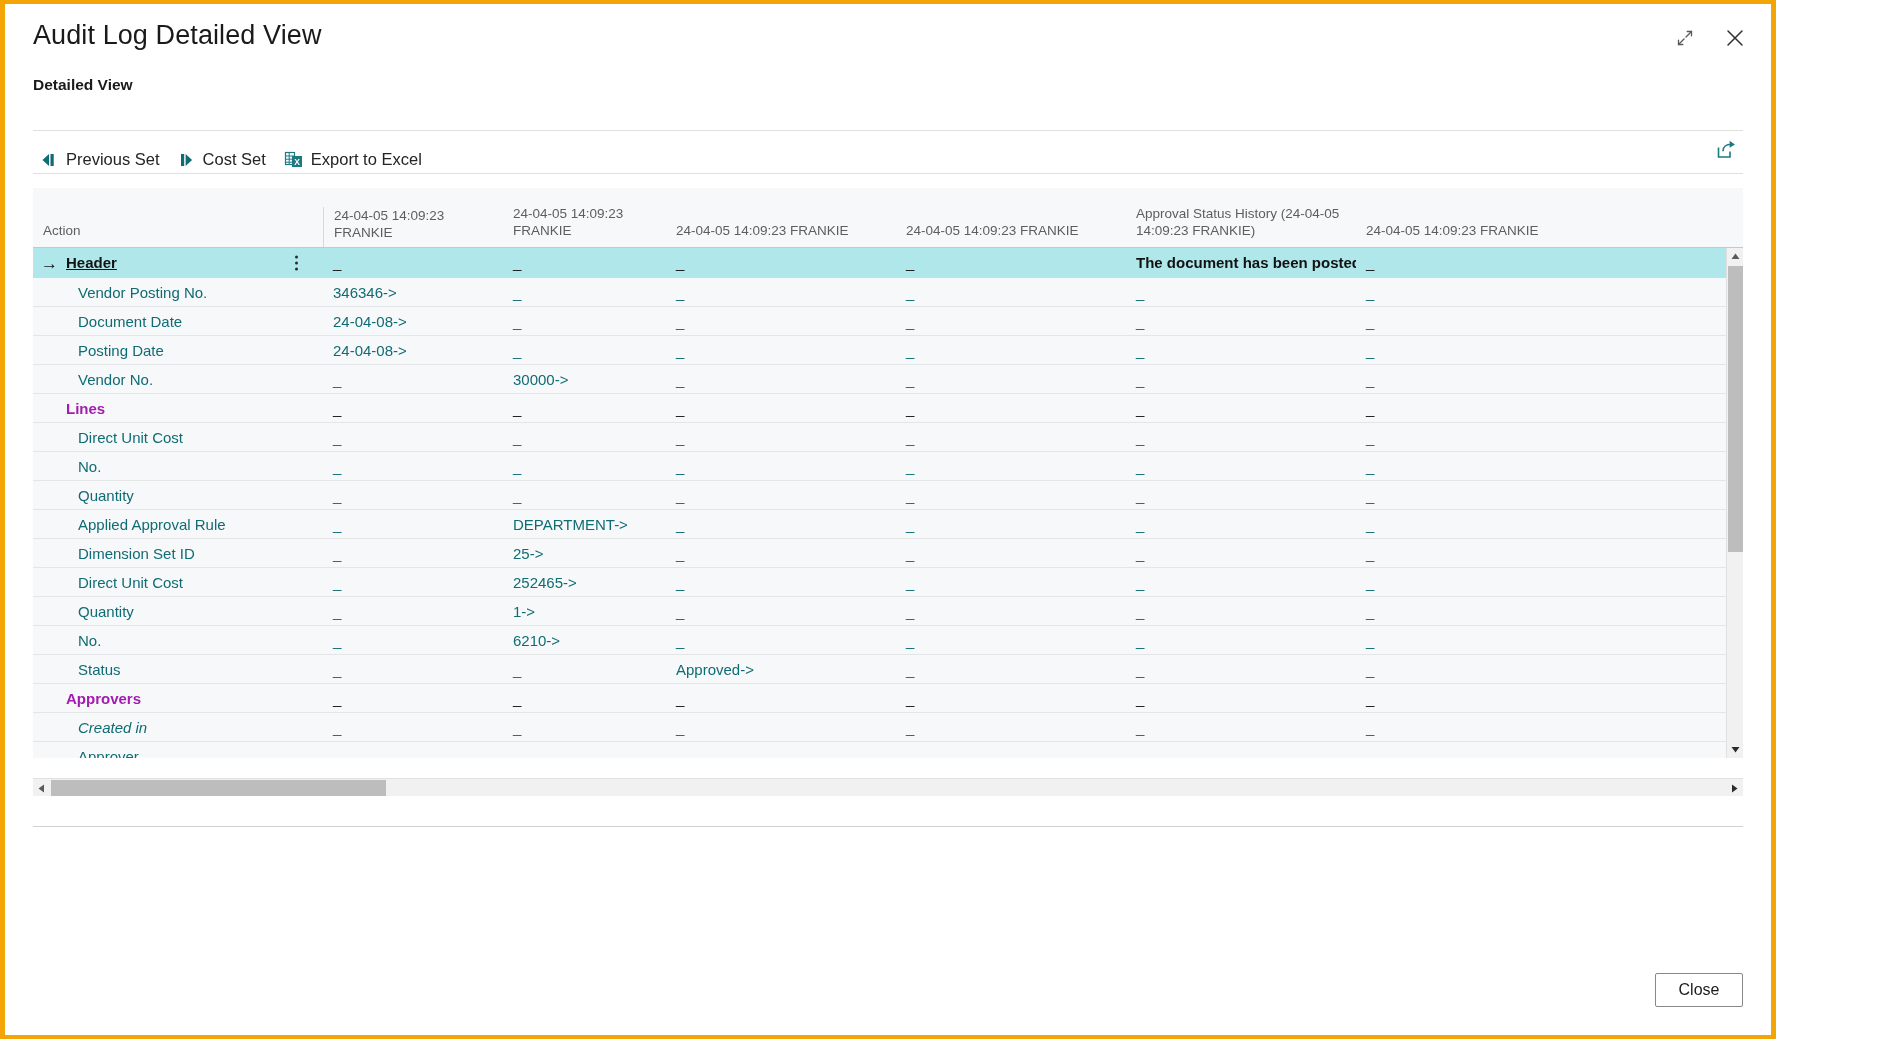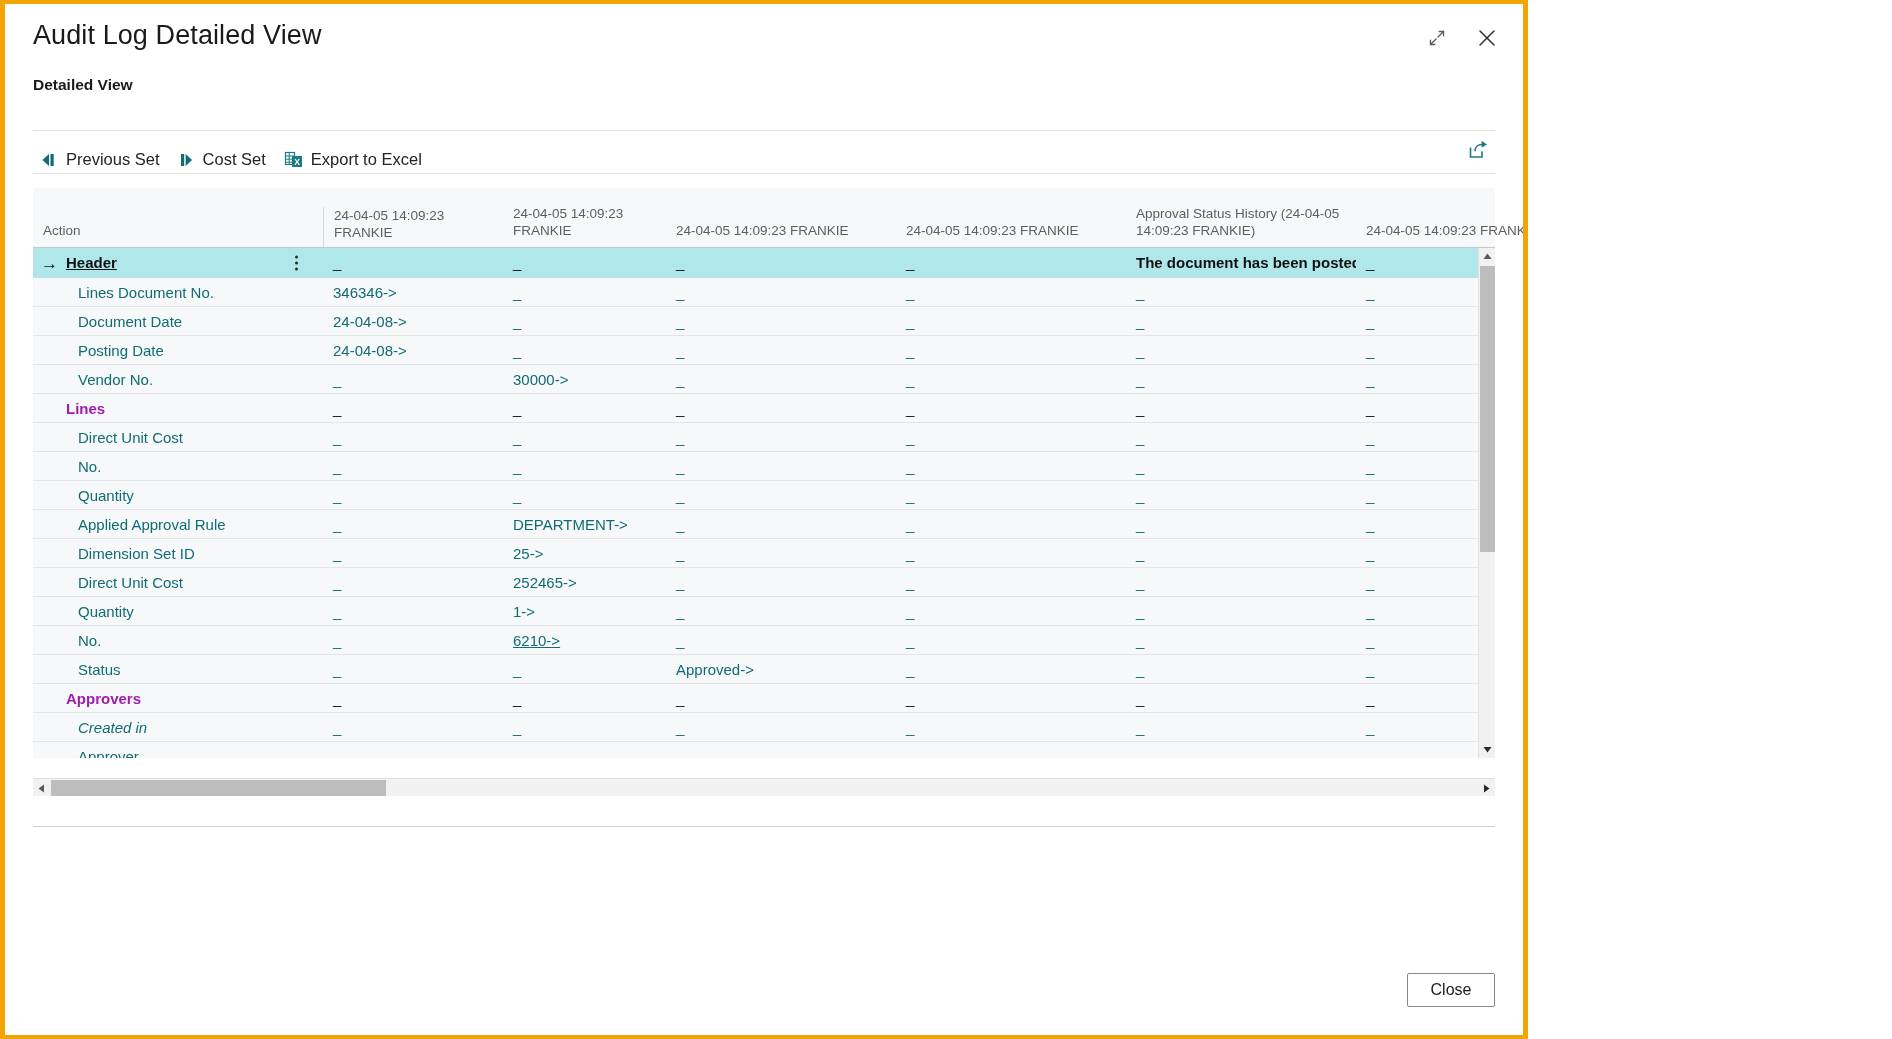--- a/index.html
+++ b/index.html
@@ -5,21 +5,21 @@
   * { box-sizing: border-box; }
   html, body {
     margin: 0; padding: 0;
     width: 1892px; height: 1039px;
     background: #ffffff;
     font-family: "Liberation Sans", sans-serif;
     overflow: hidden;
   }
   .window {
     position: relative;
-    width: 1528px;
+    width: 1776px;
     height: 1039px;
     background: #ffffff;
     border: 4px solid #f2a505;
     border-left-width: 5px;
     border-right-width: 5px;
     overflow: hidden;
   }
 
   
   .titlebar {
@@ -347,21 +347,21 @@
         <div class="cell action head-row" style="width:290px;">Header</div>
         <div class="cell val dash" style="width:180px;">_</div>
         <div class="cell val dash" style="width:163px;">_</div>
         <div class="cell val dash" style="width:230px;">_</div>
         <div class="cell val dash" style="width:230px;">_</div>
         <div class="cell val bold-msg" style="width:230px;">The document has been posted.</div>
         <div class="cell val dash" style="width:250px;">_</div>
       </div>
 
       <div class="row">
-        <div class="cell action indent" style="width:290px;">Lines Document No.</div>
+        <div class="cell action indent" style="width:290px;">Vendor Posting No.</div>
         <div class="cell val" style="width:180px;">346346-&gt;</div>
         <div class="cell val dash" style="width:163px;">_</div>
         <div class="cell val dash" style="width:230px;">_</div>
         <div class="cell val dash" style="width:230px;">_</div>
         <div class="cell val dash" style="width:230px;">_</div>
         <div class="cell val dash" style="width:250px;">_</div>
       </div>
 
       <div class="row">
         <div class="cell action indent" style="width:290px;">Document Date</div>
@@ -469,21 +469,21 @@
         <div class="cell val" style="width:163px;">1-&gt;</div>
         <div class="cell val dash" style="width:230px;">_</div>
         <div class="cell val dash" style="width:230px;">_</div>
         <div class="cell val dash" style="width:230px;">_</div>
         <div class="cell val dash" style="width:250px;">_</div>
       </div>
 
       <div class="row">
         <div class="cell action indent" style="width:290px;">No.</div>
         <div class="cell val dash" style="width:180px;">_</div>
-        <div class="cell val" style="width:163px;text-decoration:underline;">6210-&gt;</div>
+        <div class="cell val" style="width:163px;">6210-&gt;</div>
         <div class="cell val dash" style="width:230px;">_</div>
         <div class="cell val dash" style="width:230px;">_</div>
         <div class="cell val dash" style="width:230px;">_</div>
         <div class="cell val dash" style="width:250px;">_</div>
       </div>
 
       <div class="row">
         <div class="cell action indent" style="width:290px;">Status</div>
         <div class="cell val dash" style="width:180px;">_</div>
         <div class="cell val dash" style="width:163px;">_</div>

